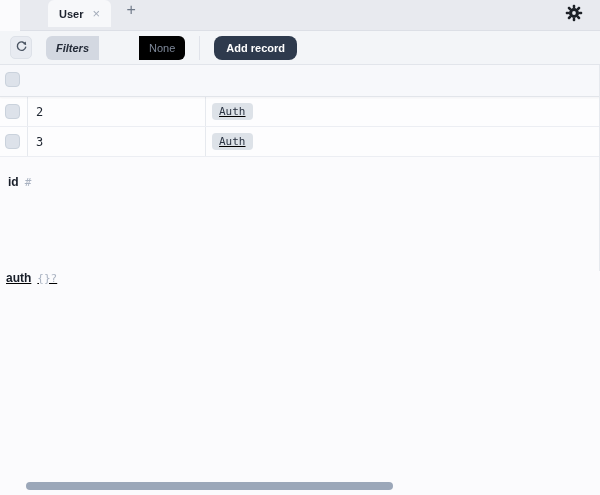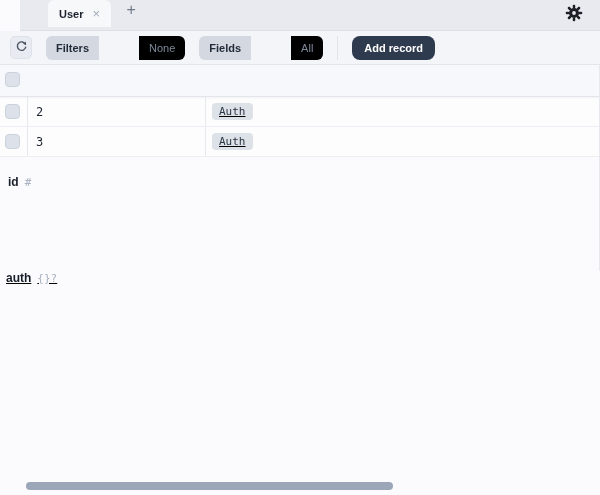--- a/index.html
+++ b/index.html
@@ -63,20 +63,21 @@
     box-sizing:border-box;
   }
   .seg{
     display:flex;height:24px;
     border-radius:6px;overflow:hidden;
     font-size:11px;line-height:24px;
   }
   .seg-label{
     background:#d3d8e1;color:#242b38;font-weight:bold;
     padding:0 10px;
+    font-style:italic;
   }
   .seg-value{
     background:#000000;color:#7e8899;
     padding:0 10px;
     margin-left:40px;
   }
   .toolbar-divider{
     width:1px;height:24px;background:#e0e3ea;margin:0 0;
   }
   .add-record{
@@ -200,24 +201,20 @@
           <path d="M9.9 5.0 L13.7 5.7 L13.2 1.9 Z" fill="#4b5563"></path>
         </svg>
       </span>
     </div>
 
     <div class="seg">
       <span class="seg-label">Filters</span>
       <span class="seg-value">None</span>
     </div>
 
-    <div class="seg">
-      <span class="seg-label">Fields</span>
-      <span class="seg-value">All</span>
-    </div>
 
 
     <div class="toolbar-divider"></div>
 
     <button class="add-record" style="border:none;cursor:pointer;">Add record</button>
   </div>
 
   <div>
     <div class="grid-header">
       <div class="cell-check">

